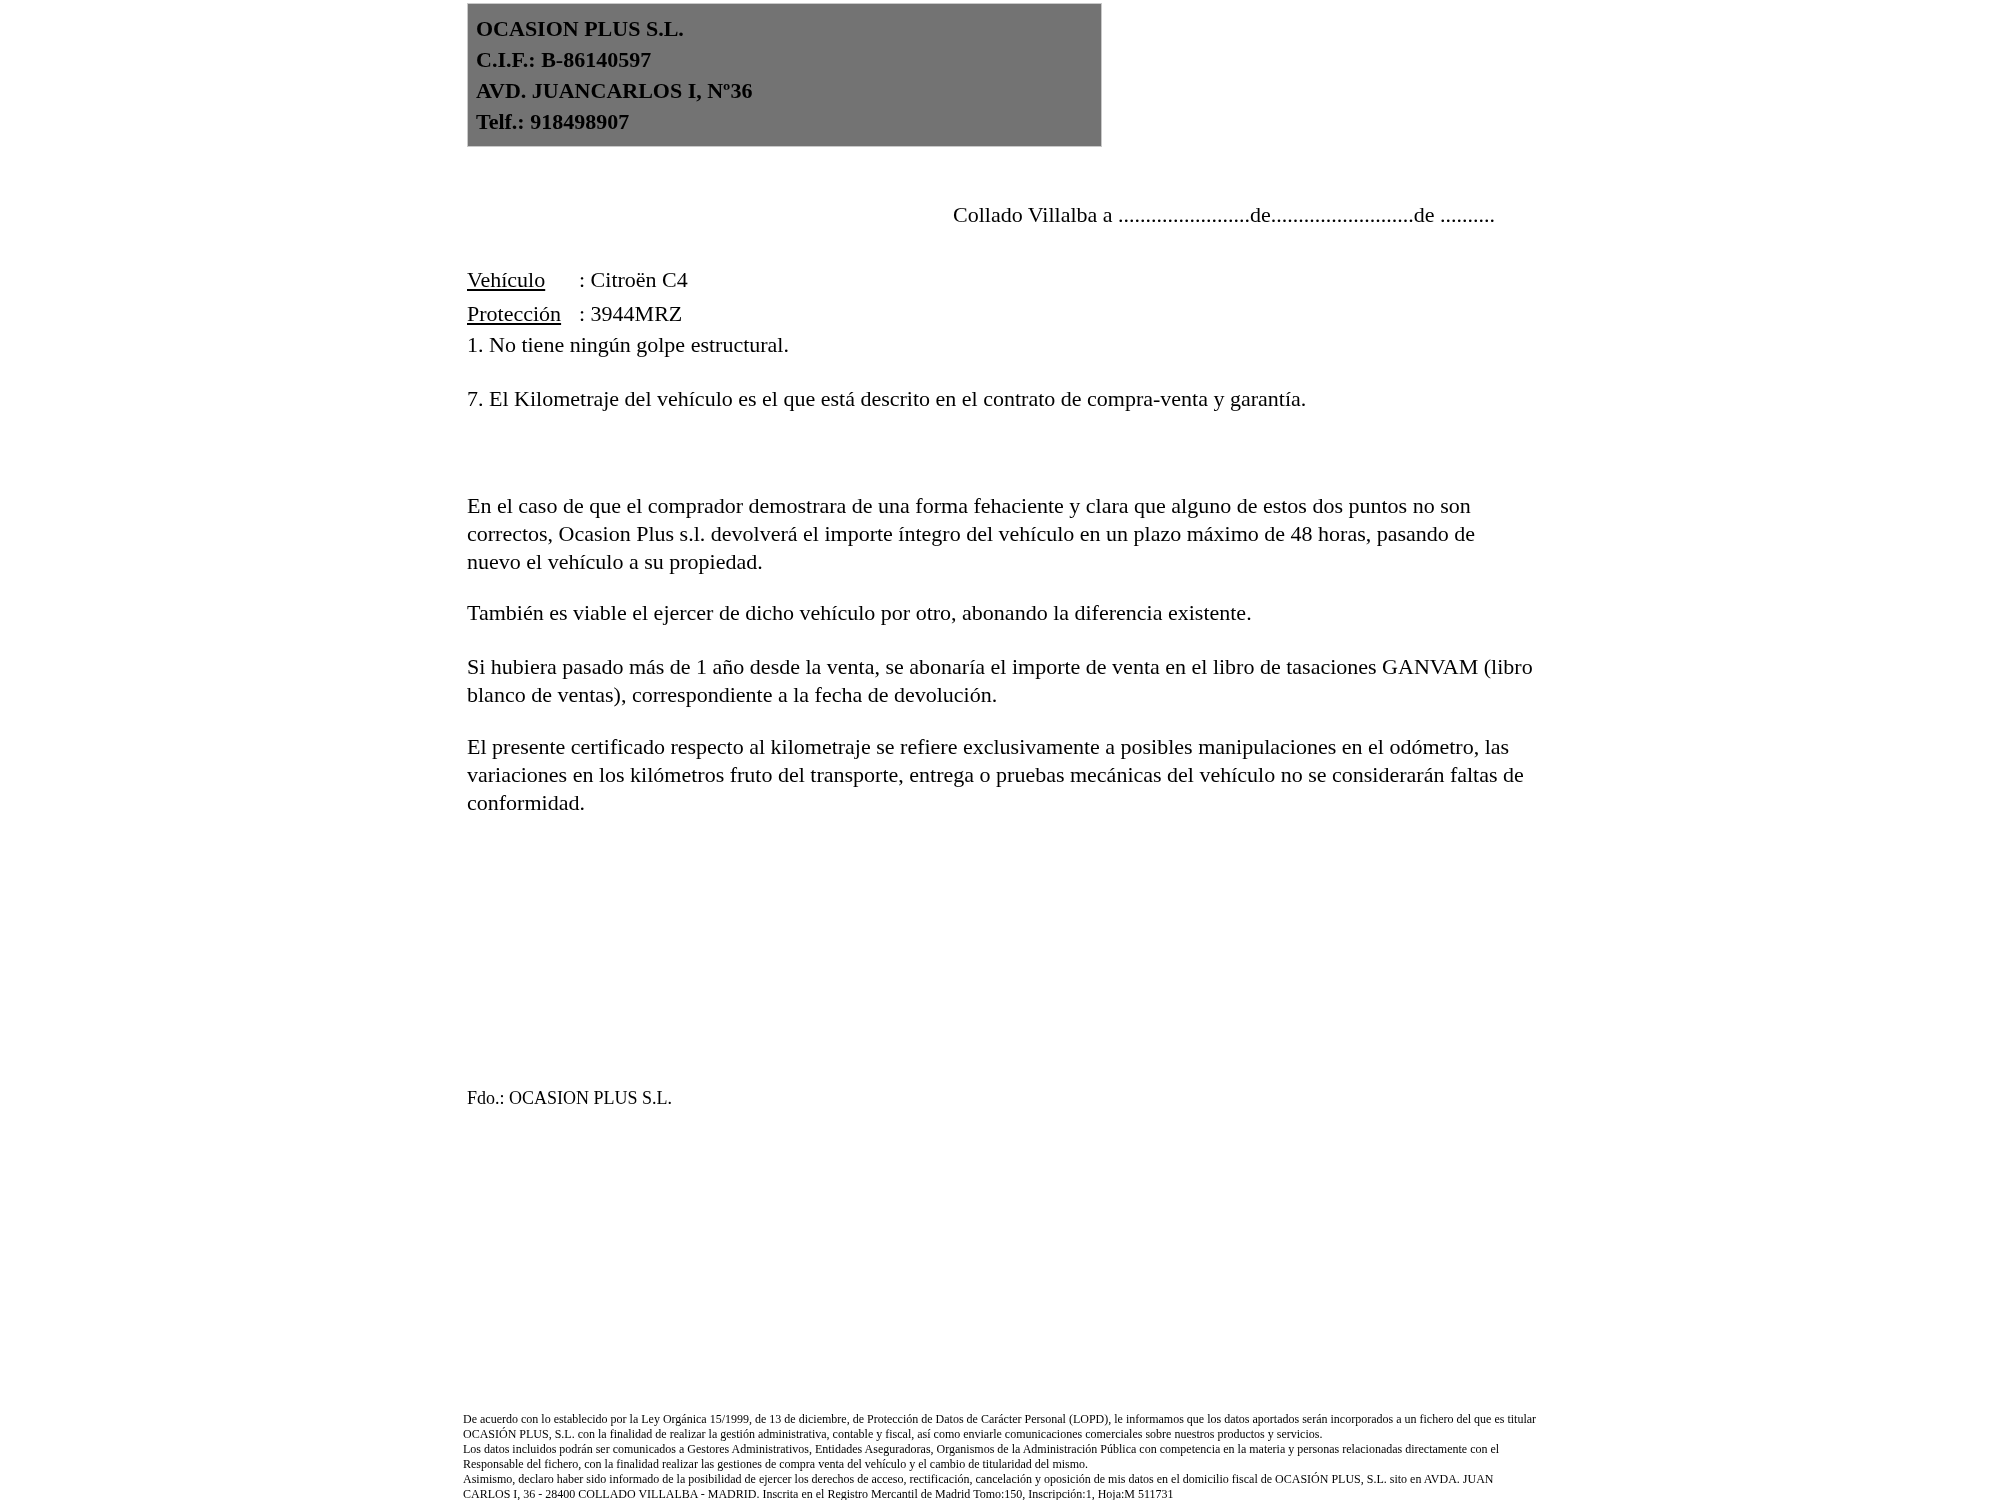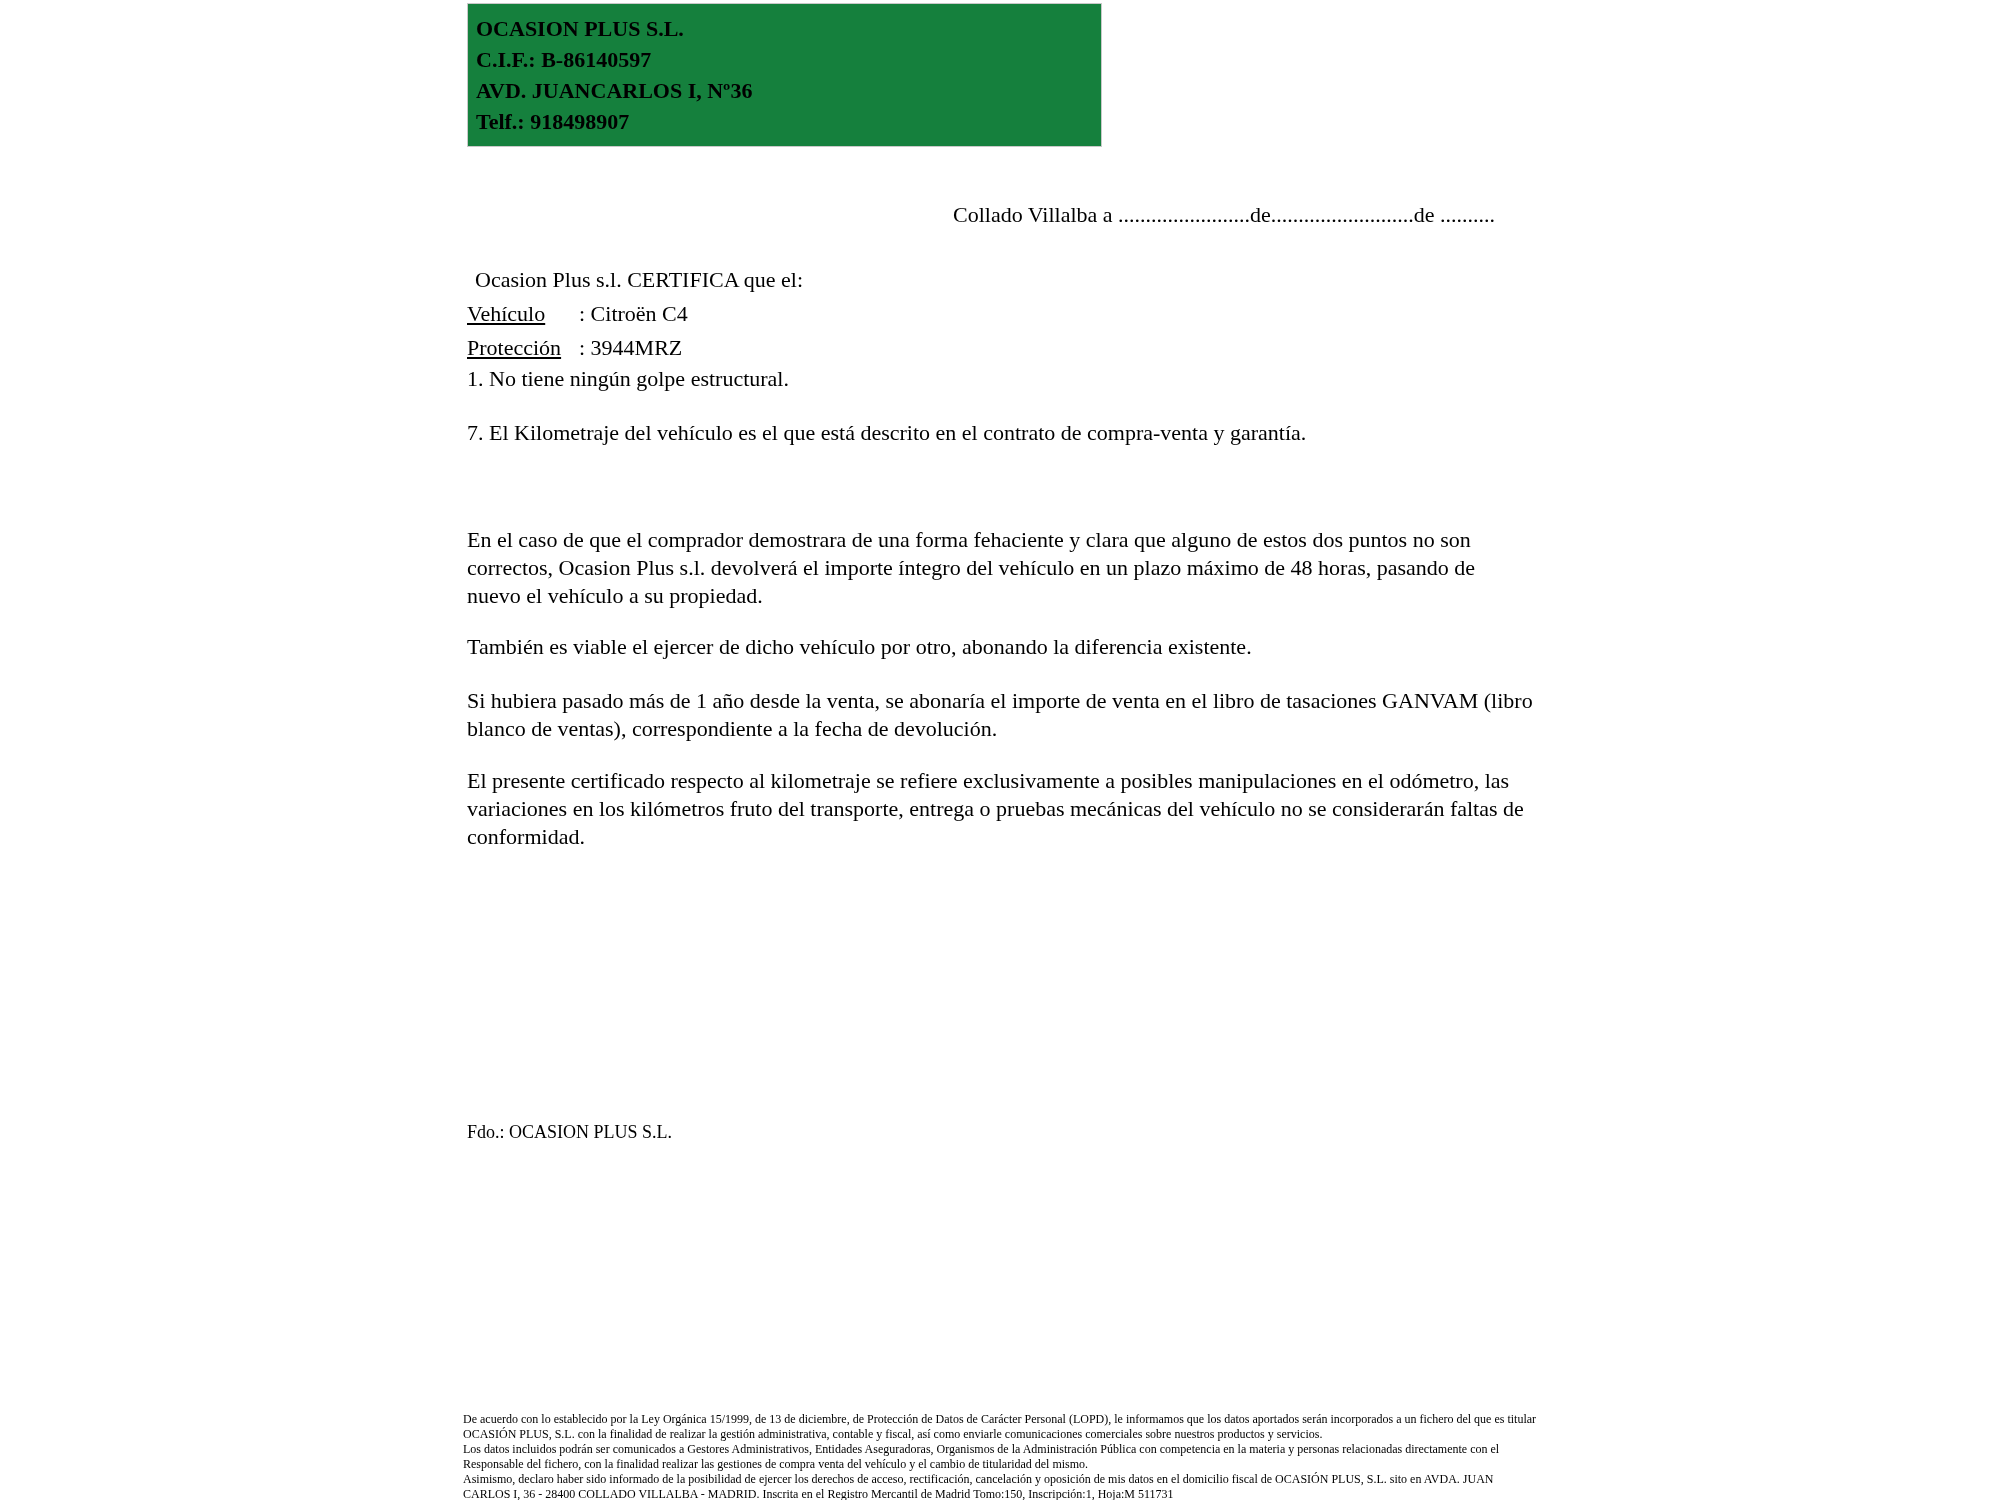--- a/index.html
+++ b/index.html
@@ -65,31 +65,30 @@
     line-height: 15px;
     white-space: nowrap;
   }
 </style>
 </head>
 <body>
 
 <div class="page">
   <div class="content">
 
-    <div class="company-box" style="background: #15803d;">
+    <div class="company-box" style="background: #737373;">
       <div class="hline">OCASION PLUS S.L.</div>
       <div class="hline">C.I.F.: B-86140597</div>
       <div class="hline">AVD. JUANCARLOS I, Nº36</div>
       <div class="hline">Telf.: 918498907</div>
     </div>
 
     <div class="date-line">Collado Villalba a ........................de..........................de ..........</div>
 
     <div class="certify">
-      <div class="intro">Ocasion Plus s.l. CERTIFICA que el:</div>
       <div>
         <span class="field-label">Vehículo</span><span>: Citroën C4</span>
       </div>
       <div>
         <span class="field-label">Protección</span><span>: 3944MRZ</span>
       </div>
     </div>
 
     <div class="numbered item-1">1. No tiene ningún golpe estructural.</div>
     <div class="numbered item-2">7. El Kilometraje del vehículo es el que está descrito en el contrato de compra-venta y garantía.</div>

